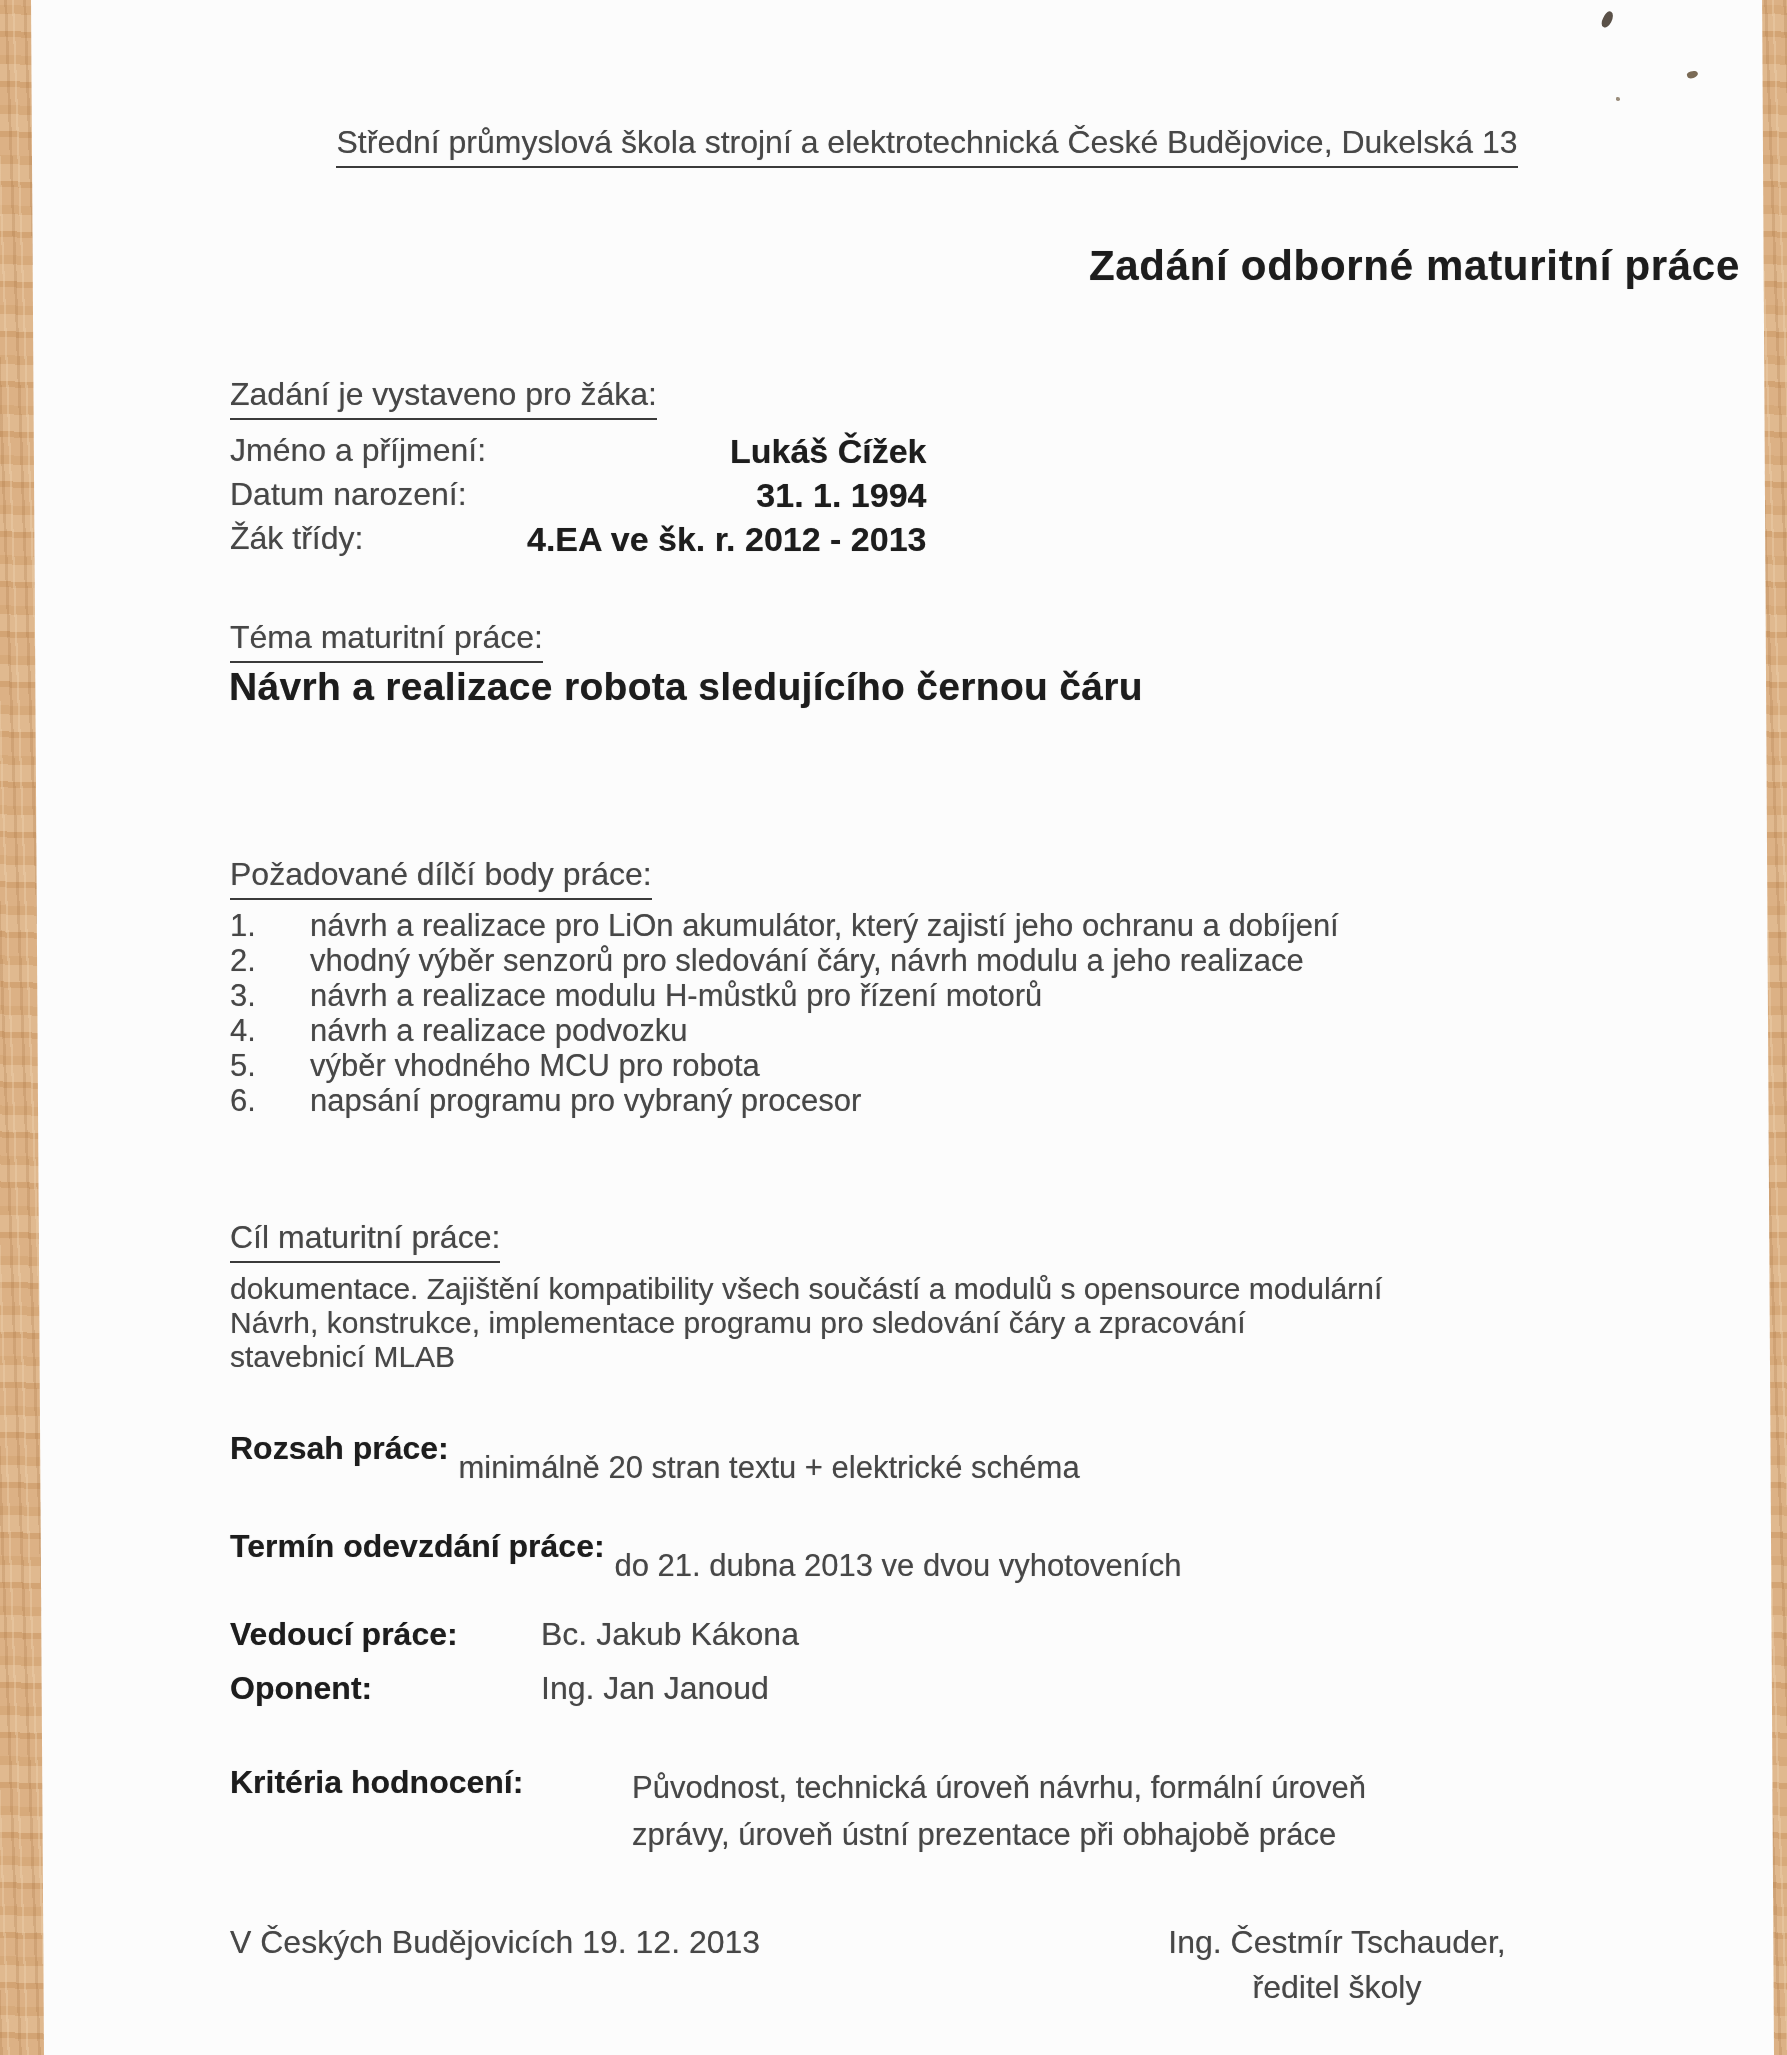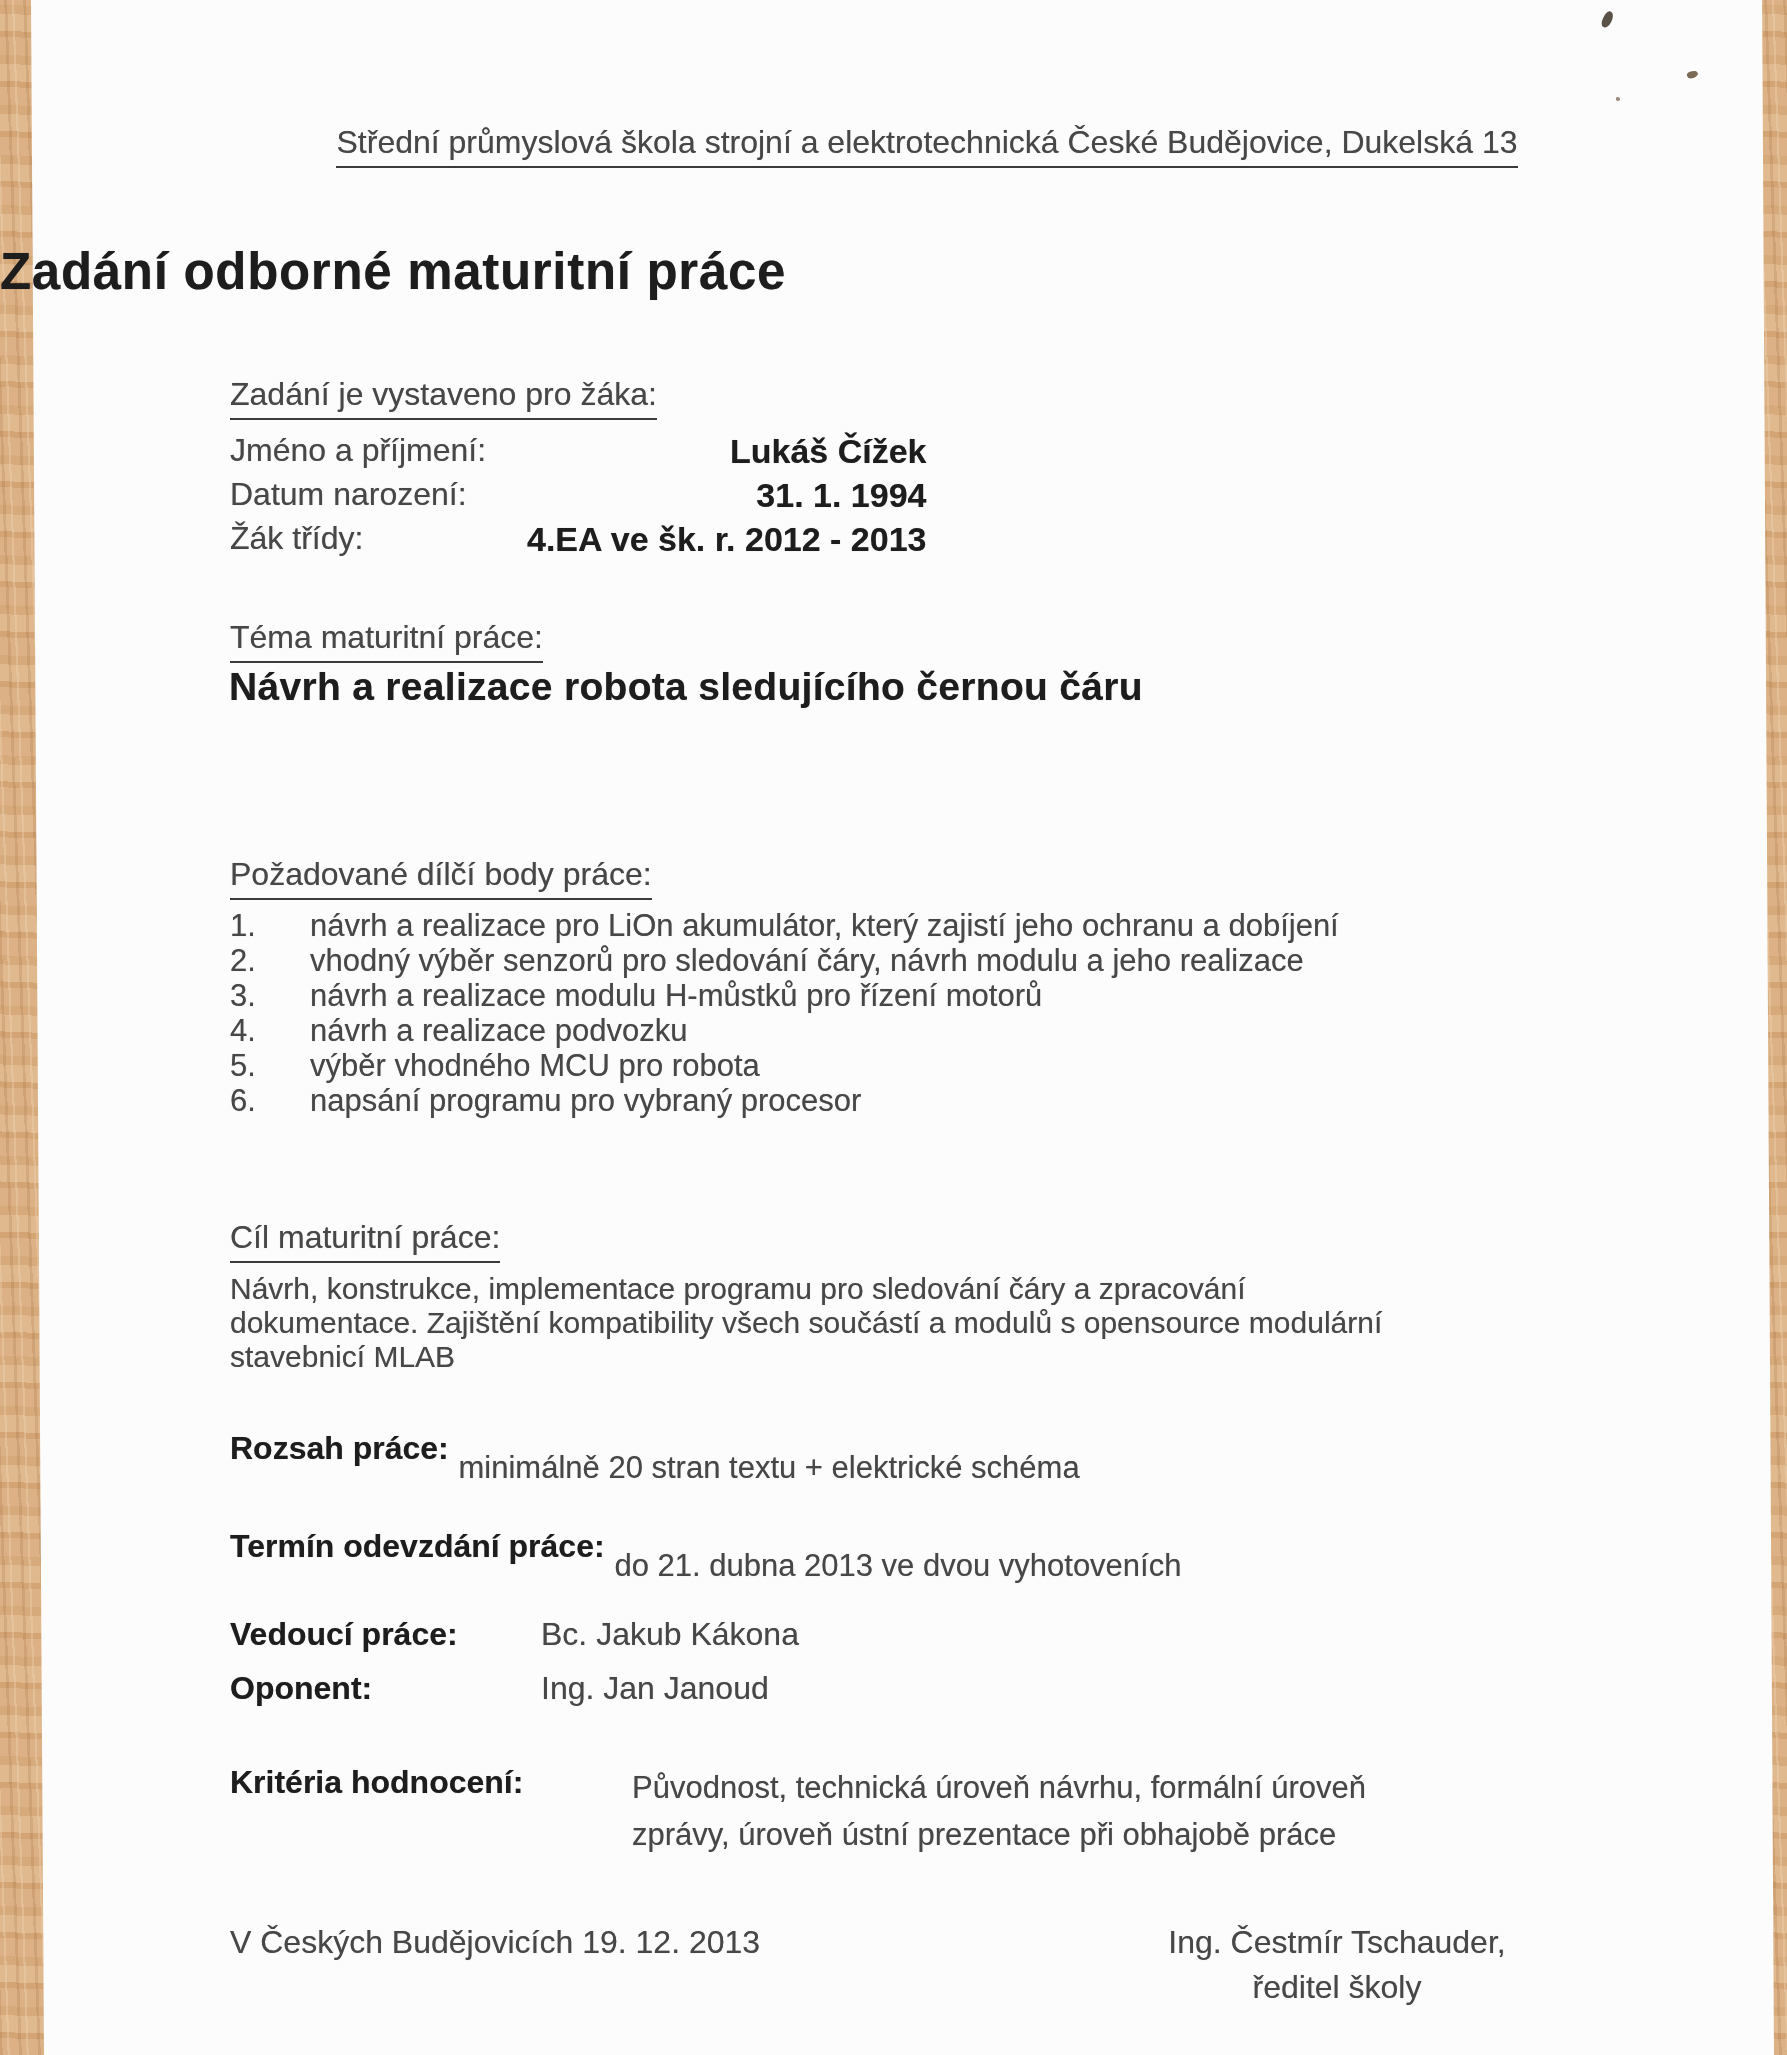--- a/index.html
+++ b/index.html
@@ -31,21 +31,21 @@
   #speck-3{left:1616px;top:97px;width:3.5px;height:3.5px;background:#9a8d7c;}
   
   .txt{color:#474747;font-size:32px;text-shadow:0 0 0.7px rgba(70,70,70,0.55);}
   .strong{color:#1d1d1d;font-weight:700;text-shadow:0 0 0.7px rgba(20,20,20,0.5);}
   .underlined{display:inline-block;border-bottom:2.1px solid #3b3b3b;padding-bottom:4.9px;}
   .abs{position:absolute;}
   .row{display:flex;align-items:flex-start;}
   .lbl{flex:0 0 auto;}
   
   #school-header{top:124px;left:0;width:1788px;text-align:center;margin-left:33px;}
-  #doc-title{top:242px;left:0;width:1740px;text-align:left;font-size:51px;letter-spacing:0.7px;}
+  #doc-title{top:242px;left:0;width:1740px;text-align:right;font-size:42px;letter-spacing:0.7px;}
   #issued-heading{top:376px;left:230px;}
   #student-rows{top:432px;left:230px;}
   #student-rows .row{height:44px;justify-content:space-between;}
   #student-rows .lbl{width:297px;}
   #student-rows .val{font-size:34px;}
   #topic-heading{top:619px;left:230px;}
   #thesis-title{top:665px;left:229px;font-size:39px;letter-spacing:0.3px;}
   #req-heading{top:856px;left:230px;}
   #req-list{top:908px;left:230px;}
   #req-list .row{height:35px;font-size:31px;}
@@ -136,22 +136,22 @@
       <span class="num">6.</span>
       <span>napsání programu pro vybraný procesor</span>
     </div>
   </div>
 
   <div id="goal-heading" class="abs txt">
     <span class="underlined">Cíl maturitní práce:</span>
   </div>
 
   <div id="goal-text" class="abs txt">
+    <div>dokumentace. Zajištění kompatibility všech součástí a modulů s opensource modulární</div>
     <div>Návrh, konstrukce, implementace programu pro sledování čáry a zpracování</div>
-    <div>dokumentace. Zajištění kompatibility všech součástí a modulů s opensource modulární</div>
     <div>stavebnicí MLAB</div>
   </div>
 
   <div id="scope-row" class="abs txt row">
     <span class="lbl strong">Rozsah práce:</span>
     <span class="val">minimálně 20 stran textu + elektrické schéma</span>
   </div>
 
   <div id="deadline-row" class="abs txt row">
     <span class="lbl strong">Termín odevzdání práce:</span>

